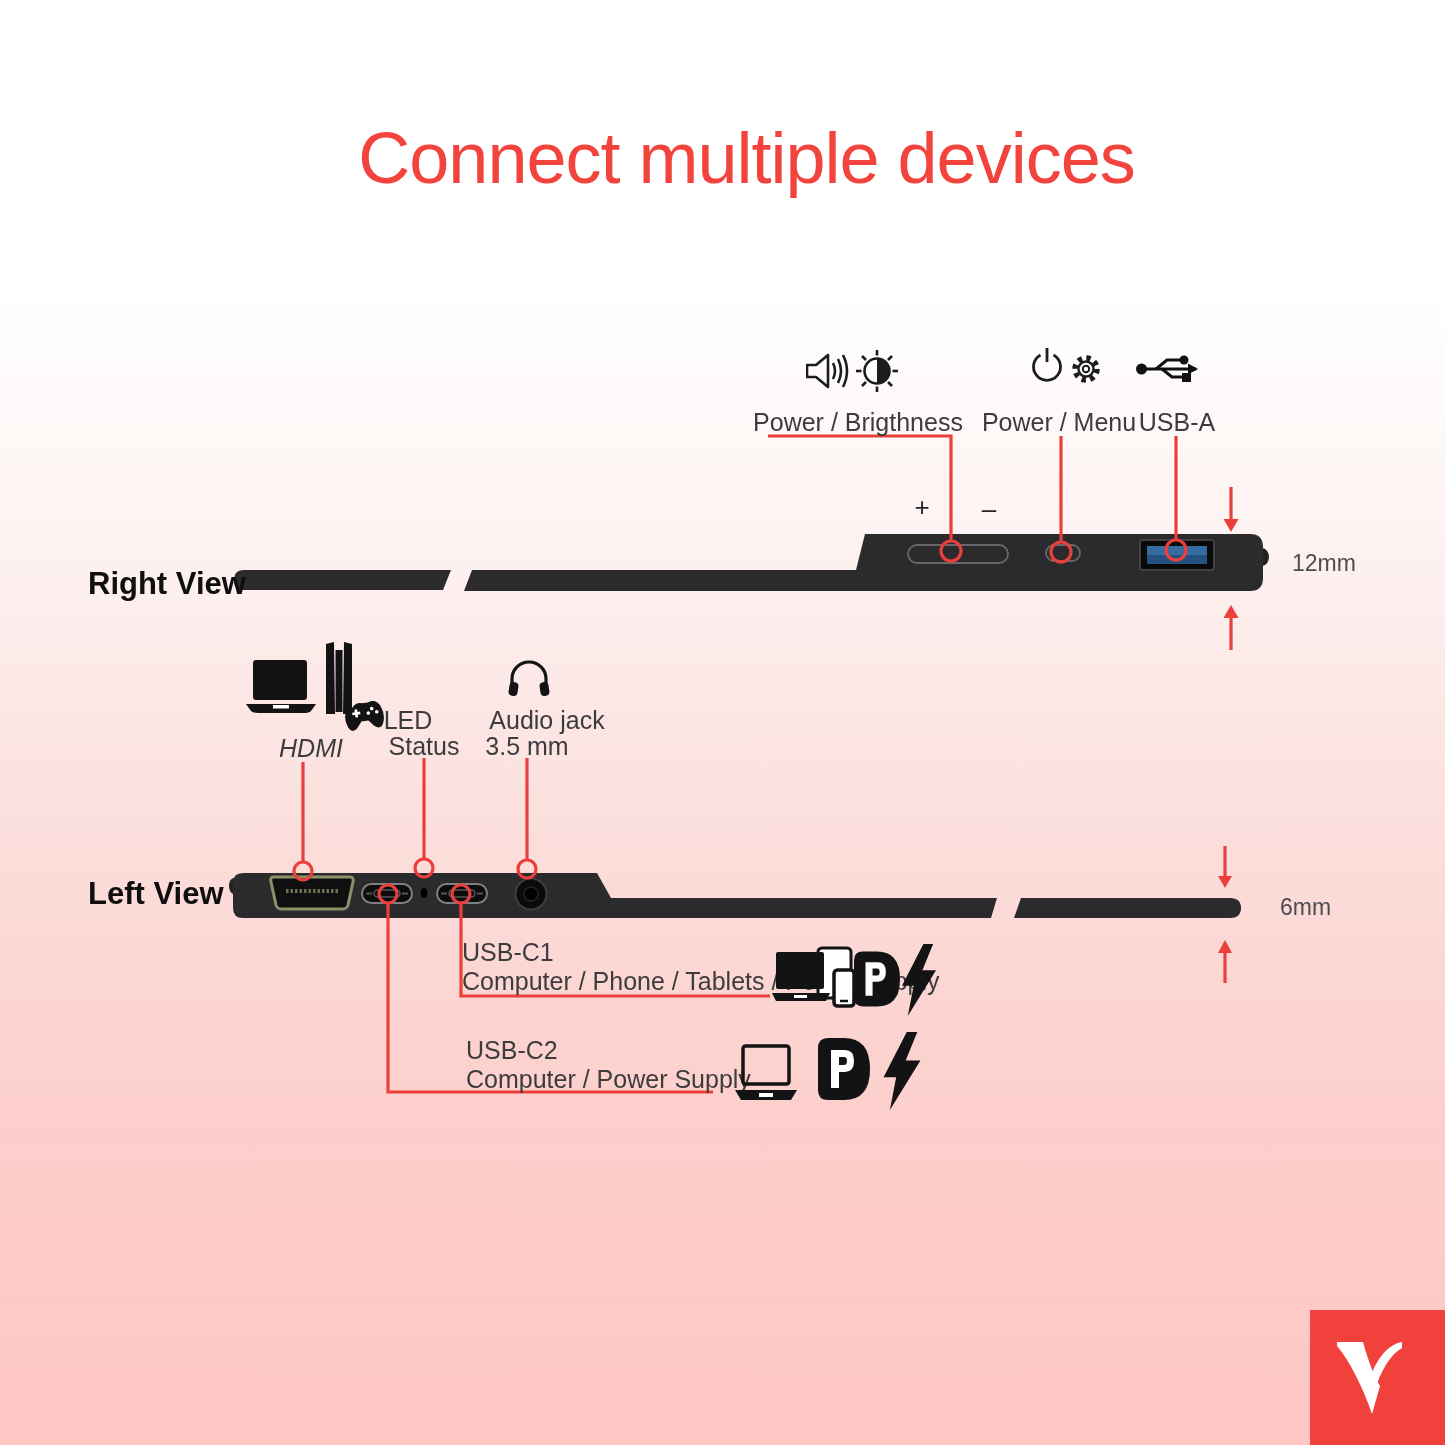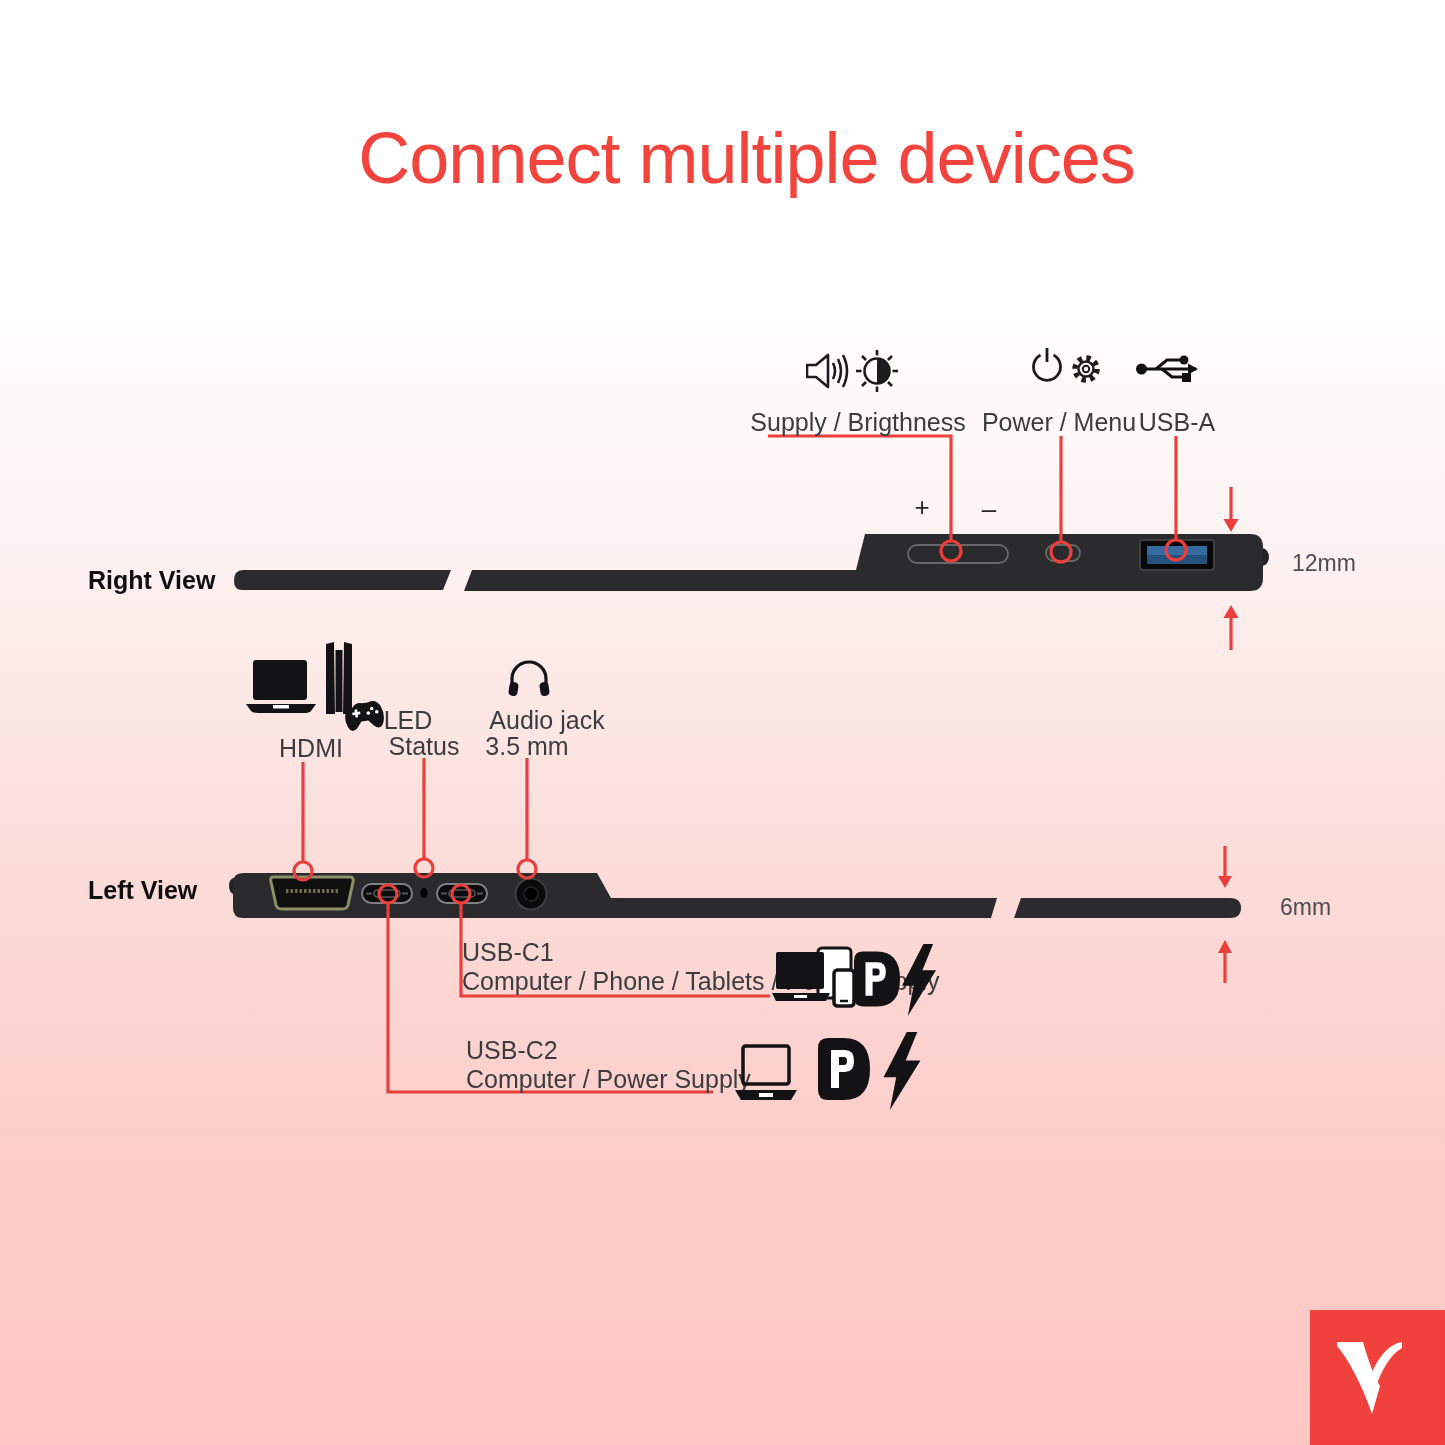--- a/index.html
+++ b/index.html
@@ -8,21 +8,21 @@
     font-family:"Liberation Sans", sans-serif;
     background:linear-gradient(180deg,#ffffff 0%,#ffffff 20%,#fdf2f1 38%,#fbdedb 58%,#fccecb 78%,#ffc6c4 100%);
   }
   .abs{position:absolute;}
   .title-line{
     width:100%;text-align:center;color:#f2443d;font-size:72px;font-weight:400;
     letter-spacing:-1px;line-height:1.0;padding-left:24px;
   }
   .lbl{font-size:25px;color:#3c3c3e;white-space:nowrap;}
   .lbl-c{transform:translateX(-50%);text-align:center;}
-  .view-lbl{font-size:25px;font-weight:700;color:#0f0f10;white-space:nowrap;}
+  .view-lbl{font-size:31px;font-weight:700;color:#0f0f10;white-space:nowrap;}
   .mm-lbl{font-size:23px;color:#4d4d4f;white-space:nowrap;}
   .pm{font-size:26px;color:#242426;transform:translateX(-50%);}
   .usbc-name{font-size:25px;color:#3c3c3e;white-space:nowrap;}
   .usbc-desc{font-size:25px;color:#3c3c3e;white-space:nowrap;}
   svg{display:block;}
 </style>
 </head>
 <body>
 
 <div id="stage">
@@ -150,21 +150,21 @@
   <svg class="abs" style="left:1136px;top:352px;" width="70" height="34" viewBox="0 0 70 34">
     <line x1="10" y1="17" x2="60" y2="17" stroke="#111" stroke-width="3"></line>
     <polygon points="62,17 52,11.5 52,22.5" fill="#111"></polygon>
     <circle cx="5.5" cy="17" r="5.5" fill="#111"></circle>
     <polyline points="20,17 31,8 44,8" fill="none" stroke="#111" stroke-width="3"></polyline>
     <circle cx="48" cy="8" r="4.5" fill="#111"></circle>
     <polyline points="26,17 36,25 46,25" fill="none" stroke="#111" stroke-width="3"></polyline>
     <rect x="46" y="21" width="9" height="9" fill="#111"></rect>
   </svg>
 
-  <div class="abs lbl lbl-c" style="left:858px;top:408px;">Supply / Brigthness</div>
+  <div class="abs lbl lbl-c" style="left:858px;top:408px;">Power / Brigthness</div>
   <div class="abs lbl lbl-c" style="left:1059px;top:408px;">Power / Menu</div>
   <div class="abs lbl lbl-c" style="left:1177px;top:408px;">USB-A</div>
 
   <div class="abs pm" style="left:922px;top:492px;">+</div>
   <div class="abs pm" style="left:989px;top:494px;">–</div>
 
   <div class="abs view-lbl" style="left:88px;top:566px;">Right View</div>
   <div class="abs mm-lbl" style="left:1292px;top:550px;">12mm</div>
 
   <svg class="abs" style="left:246px;top:660px;" width="70" height="54" viewBox="0 0 70 54">
@@ -189,21 +189,21 @@
       <circle cx="25" cy="13.5" r="1.8" fill="#fff"></circle>
     </g>
   </svg>
 
   <svg class="abs" style="left:508px;top:660px;" width="42" height="38" viewBox="0 0 42 38">
     <path d="M4,26 V19 A17,17 0 0 1 38,19 V26" fill="none" stroke="#131315" stroke-width="3.2"></path>
     <rect x="1" y="22" width="9" height="14" rx="4" fill="#131315" transform="rotate(8 5.5 29)"></rect>
     <rect x="32" y="22" width="9" height="14" rx="4" fill="#131315" transform="rotate(-8 36.5 29)"></rect>
   </svg>
 
-  <div class="abs lbl lbl-c" style="left:311px;top:734px;">HDMI</div>
+  <div class="abs lbl lbl-c" style="left:311px;top:734px;font-style:italic;">HDMI</div>
   <div class="abs lbl lbl-c" style="left:408px;top:706px;">LED</div>
   <div class="abs lbl lbl-c" style="left:424px;top:732px;">Status</div>
   <div class="abs lbl lbl-c" style="left:527px;top:706px;margin-left:20px;">Audio jack</div>
   <div class="abs lbl lbl-c" style="left:527px;top:732px;">3.5 mm</div>
 
   <div class="abs view-lbl" style="left:88px;top:876px;">Left View</div>
   <div class="abs mm-lbl" style="left:1280px;top:894px;">6mm</div>
 
   <div class="abs usbc-name" style="left:462px;top:938px;">USB-C1</div>
   <div class="abs usbc-desc" style="left:462px;top:967px;">Computer / Phone / Tablets / Power Supply</div>

